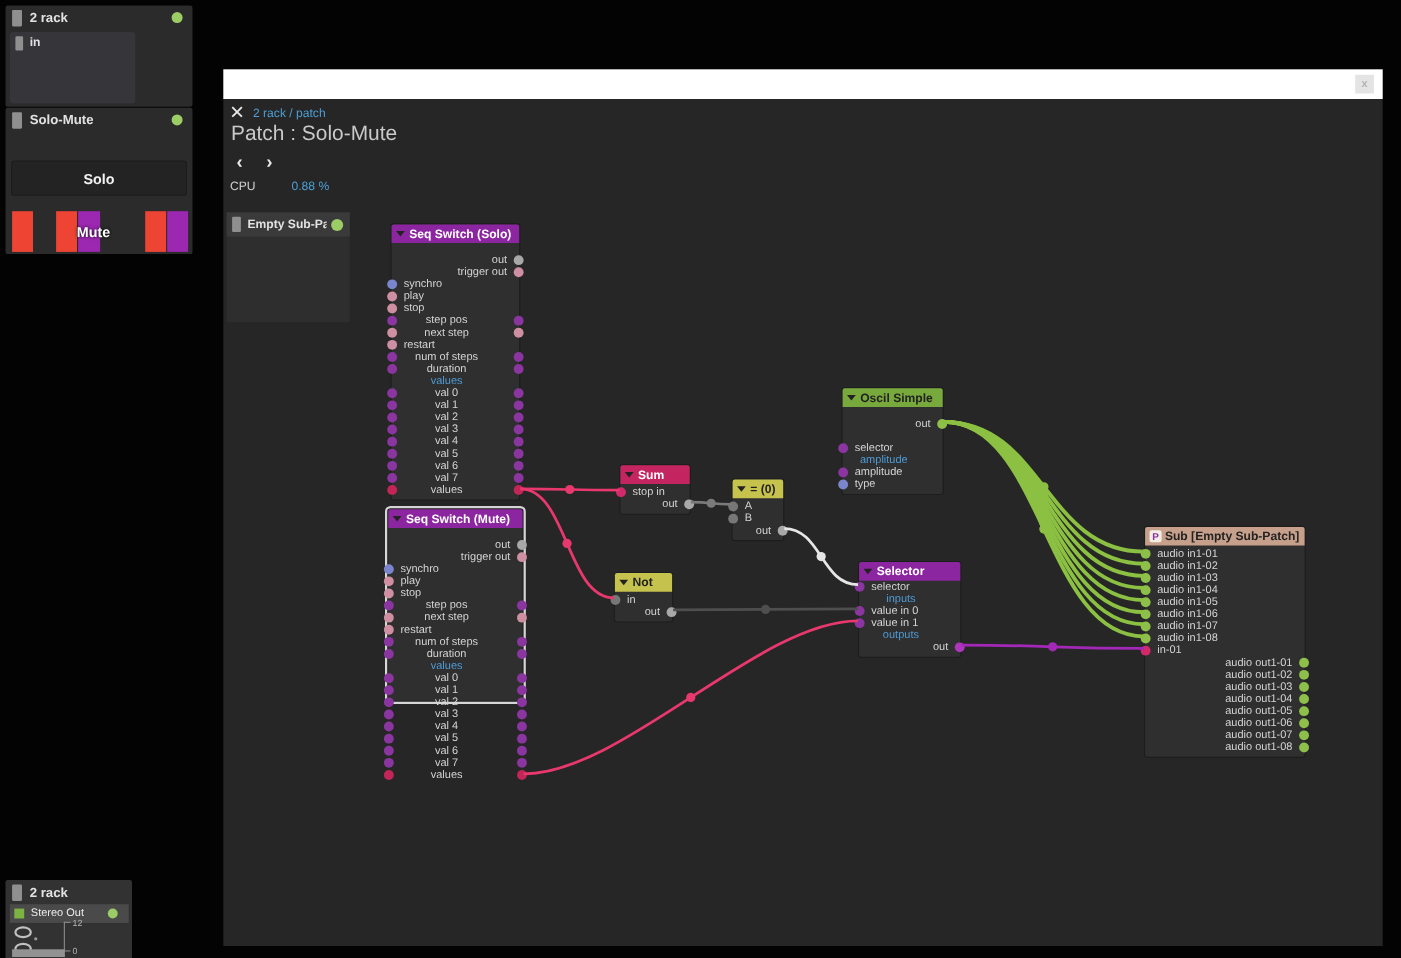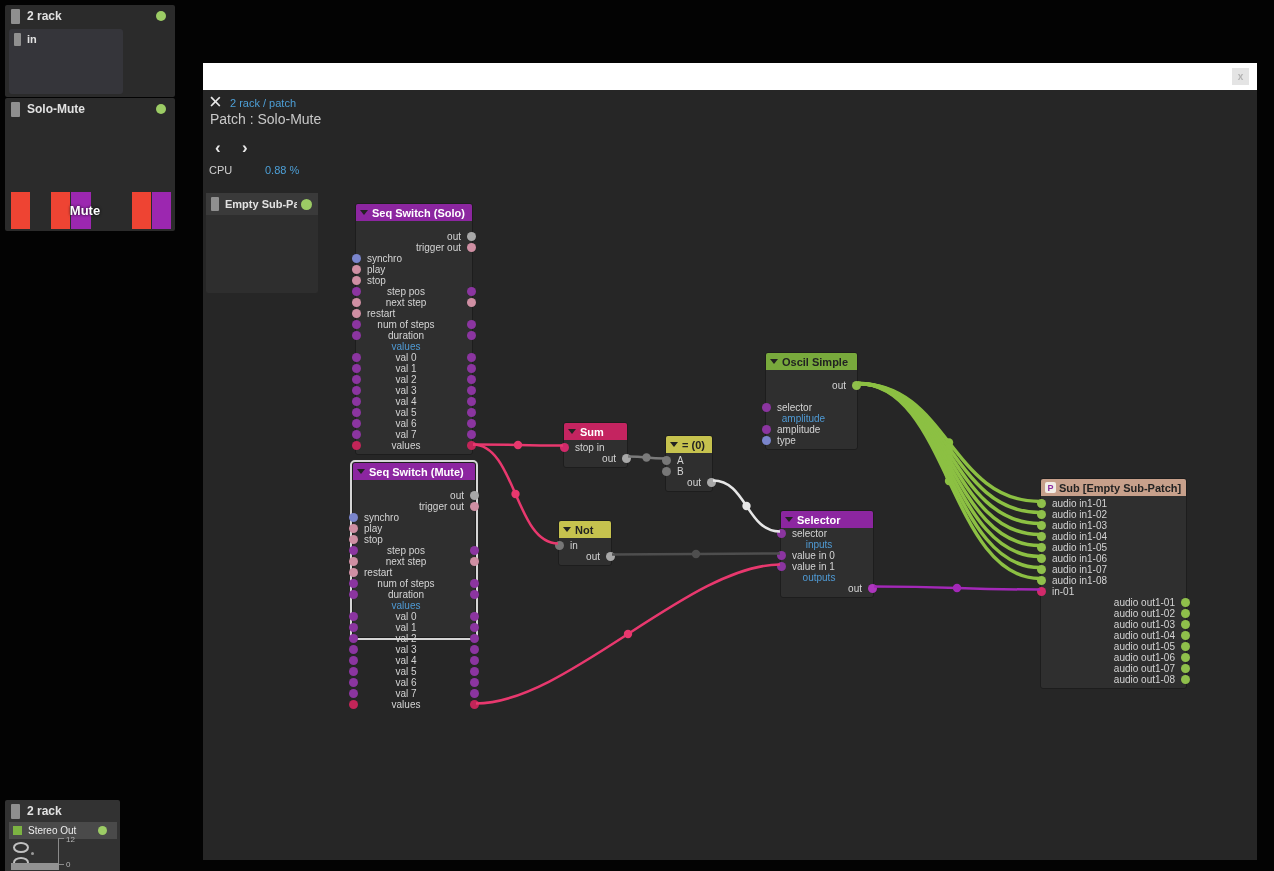--- a/index.html
+++ b/index.html
@@ -42,21 +42,21 @@
 
   
   .main-window { position:absolute; left:203px; top:63px; width:1054px; height:797px; }
   .titlebar { position:relative; width:100%; height:27px; background:#ffffff; }
   .tb-close { position:absolute; right:8px; top:5px; width:17px; height:17px; background:#e4e4e4; color:#b3b3b3;
     font-size:10px; font-weight:bold; display:flex; align-items:center; justify-content:center; }
   .patch-area { position:relative; width:100%; height:770px; background:#262626; overflow:hidden; }
 
   .x-close { position:absolute; left:6px; top:1px; font-size:22px; color:#e8e8e8; line-height:22px; cursor:default; }
   .breadcrumb { position:absolute; left:27px; top:7px; font-size:11px; color:#4d9fd6; }
-  .patch-title { position:absolute; left:7px; top:21px; font-size:14px; color:#c9c9c9; }
+  .patch-title { position:absolute; left:7px; top:21px; font-size:19px; color:#c9c9c9; }
   .nav-arrow { position:absolute; top:48px; font-size:17px; font-weight:bold; color:#e8e8e8; }
   .cpu-label { position:absolute; left:6px; top:74px; font-size:11px; color:#d0d0d0; }
   .cpu-value { position:absolute; left:62px; top:74px; font-size:11px; color:#4d9fd6; }
 
   
   .empty-sub { position:absolute; left:3px; top:103px; width:112px; height:100px; background:#2e2e2e; border-radius:2px; }
   .empty-sub .panel-header { height:22px; background:#3a3a3a; }
   .empty-sub .hicon { width:8px; height:14px; margin:0 6px 0 5px; }
   .empty-sub .phtitle { font-size:11px; max-width:72px; }
   .empty-sub .gdot { right:6px; top:6px; width:11px; height:11px; }
@@ -97,20 +97,23 @@
       <span class="phtitle">in</span>
     </div>
   </div>
 </div>
 
 <div class="panel" style="left:5px; top:98px; width:170px; height:133px;">
   <div class="panel-header">
     <span class="hicon"></span>
     <span class="phtitle">Solo-Mute</span>
     <span class="gdot"></span>
+  </div>
+  <div class="solo-btn">
+    <span>Solo</span>
   </div>
   <div class="mute-row" id="mute-row">
       <div class="mute-cell red"></div>
       <div class="mute-cell off"></div>
       <div class="mute-cell red"></div>
       <div class="mute-cell purple"></div>
       <div class="mute-cell off"></div>
       <div class="mute-cell off"></div>
       <div class="mute-cell red"></div>
       <div class="mute-cell purple"></div>

